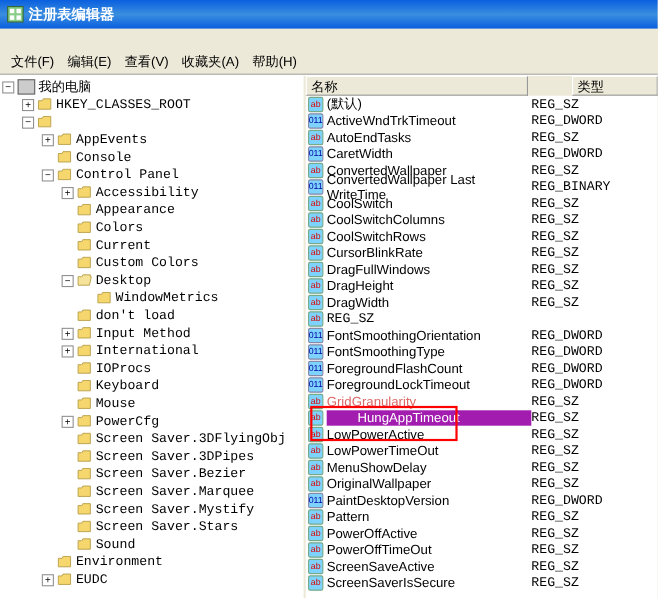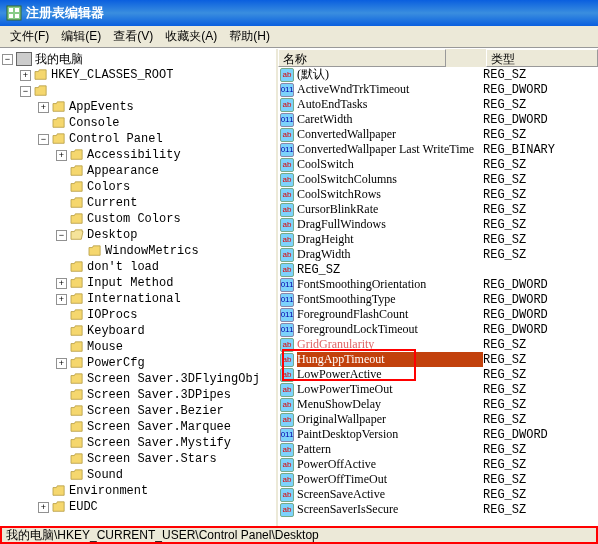--- a/index.html
+++ b/index.html
@@ -1,43 +1,43 @@
 <!DOCTYPE html>
 <html><head>
 <meta charset="utf-8">
 <style>
 * { box-sizing: border-box; margin: 0; padding: 0; }
 body { font-family: "SimSun", Tahoma, sans-serif; font-size: 12px; background: #ece9d8; width: 598px; height: 544px; overflow: hidden; }
 .titlebar { background: linear-gradient(to bottom, #0a5fdf, #3a8edf 50%, #0a5fdf); color: #fff; height: 26px; display: flex; align-items: center; padding: 0 6px; }
 .titlebar .icon { width: 16px; height: 16px; margin-right: 4px; }
 .titlebar .title { font-weight: bold; font-size: 13px; }
-.menubar { background: #ece9d8; height: 22px; display: flex; align-items: center; padding: 2px 4px; border-bottom: 1px solid #999; }
+.menubar { background: #ece9d8; height: 22px; display: flex; align-items: center; padding: 2px 4px; border-bottom: 1px solid #999; margin-top: 20px; }
 .menubar .menu-item { padding: 2px 6px; cursor: default; }
 .content { display: flex; height: 478px; border-top: 1px solid #fff; }
 .tree-pane { width: 278px; border-right: 2px inset #ece9d8; background: #fff; overflow: auto; padding: 2px; }
 .list-pane { flex: 1; background: #fff; overflow: auto; position: relative; }
 .list-header { display: flex; background: #ece9d8; position: sticky; top: 0; height: 18px; }
 .list-header .col { border: 1px solid #999; border-left: 1px solid #fff; border-top: 1px solid #fff; padding: 1px 4px; font-size: 12px; }
-.col-name { width: 168px; }
+.col-name { width: 202px; }
 .col-type { flex: 1; margin-left: 40px; }
 .statusbar { height: 18px; background: #ece9d8; border-top: 1px solid #999; padding: 1px 4px; font-size: 12px; display: flex; align-items: center; border: 2px solid red; }
 .tree-row { display: flex; align-items: center; height: 16px; }
 .tree-indent { display: inline-block; width: 18px; height: 16px; text-align: center; color: #888; font-size: 10px; line-height: 16px; }
 .tree-toggle { width: 11px; height: 11px; border: 1px solid #919191; background: #fff; display: inline-flex; align-items: center; justify-content: center; font-size: 9px; line-height: 1; color: #000; margin-right: 3px; cursor: pointer; }
 .tree-toggle.spacer { border: none; background: transparent; }
 .folder-icon { width: 14px; height: 12px; margin-right: 3px; display: inline-block; }
 .folder-icon svg { width: 100%; height: 100%; }
 .computer-icon { width: 16px; height: 14px; margin-right: 3px; background: #ccc; border: 1px solid #666; }
 .tree-label { font-family: "Courier New", monospace; font-size: 12px; text-align: center; }
 .list-row { display: flex; align-items: center; height: 15px; padding-left: 2px; }
 .reg-icon { width: 14px; height: 14px; margin-right: 3px; display: inline-flex; align-items: center; justify-content: center; background: #7dd3fc; border: 1px solid #7a8; font-size: 8px; color: #d00; border-radius: 2px; }
 .reg-icon.bin { border-color: #88a; color: #00a; }
-.list-name { width: 186px; font-family: Liberation Serif, serif; font-size: 12px; overflow: hidden; }
+.list-name { width: 186px; font-family: Liberation Sans, sans-serif; font-size: 12px; overflow: hidden; }
 .list-type { font-family: "Courier New", monospace; font-size: 12px; }
-.list-row.sel .list-name { background: #c2410c; color: #fff; }
+.list-row.sel .list-name { background: #a21caf; color: #fff; padding-left: 28px; }
 .highlight-box { position: absolute; border: 2px solid red; pointer-events: none; }
 .dotted { width: 18px; }
 </style>
 </head>
 <body>
 
 <div class="titlebar">
   <span class="icon">
     <svg viewBox="0 0 16 16">
         <rect x="1" y="1" width="14" height="14" fill="#8c8" stroke="#363"></rect>

